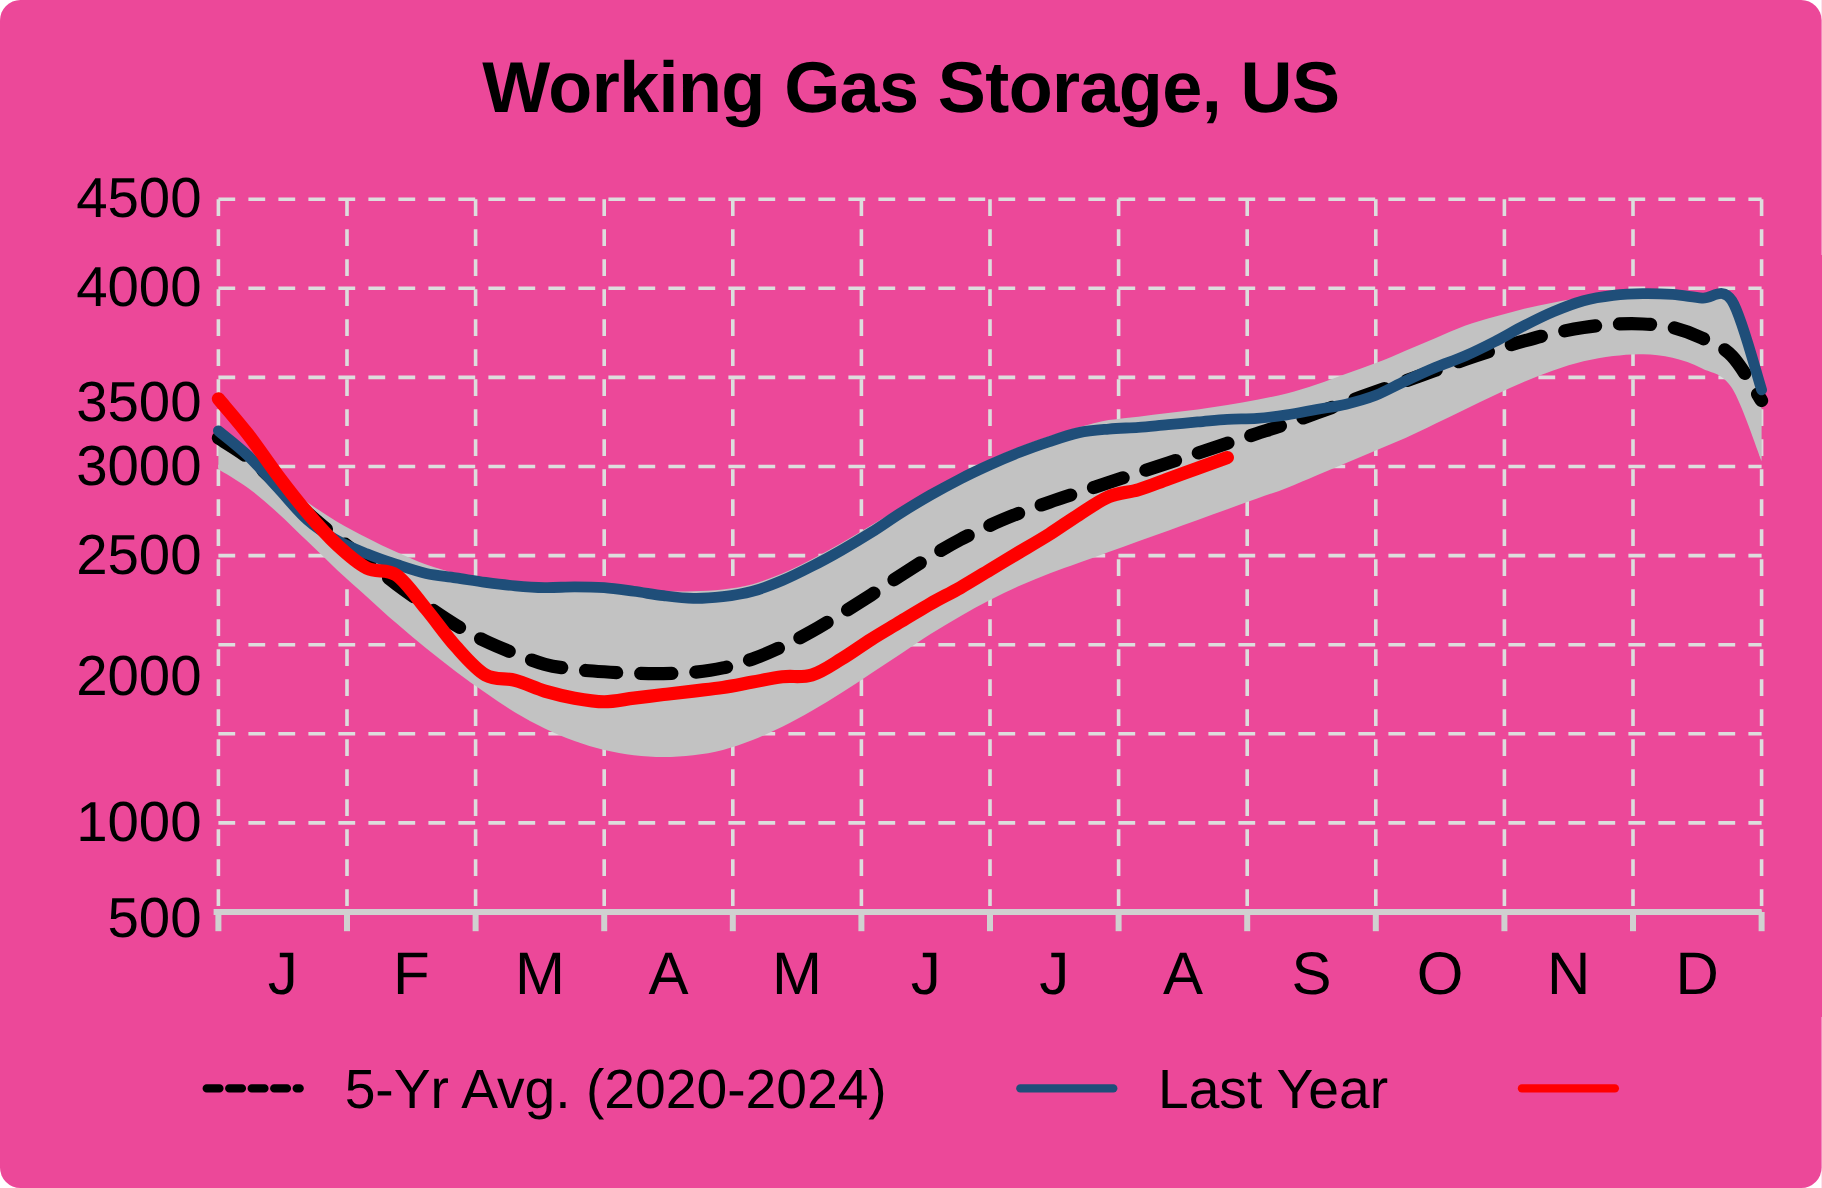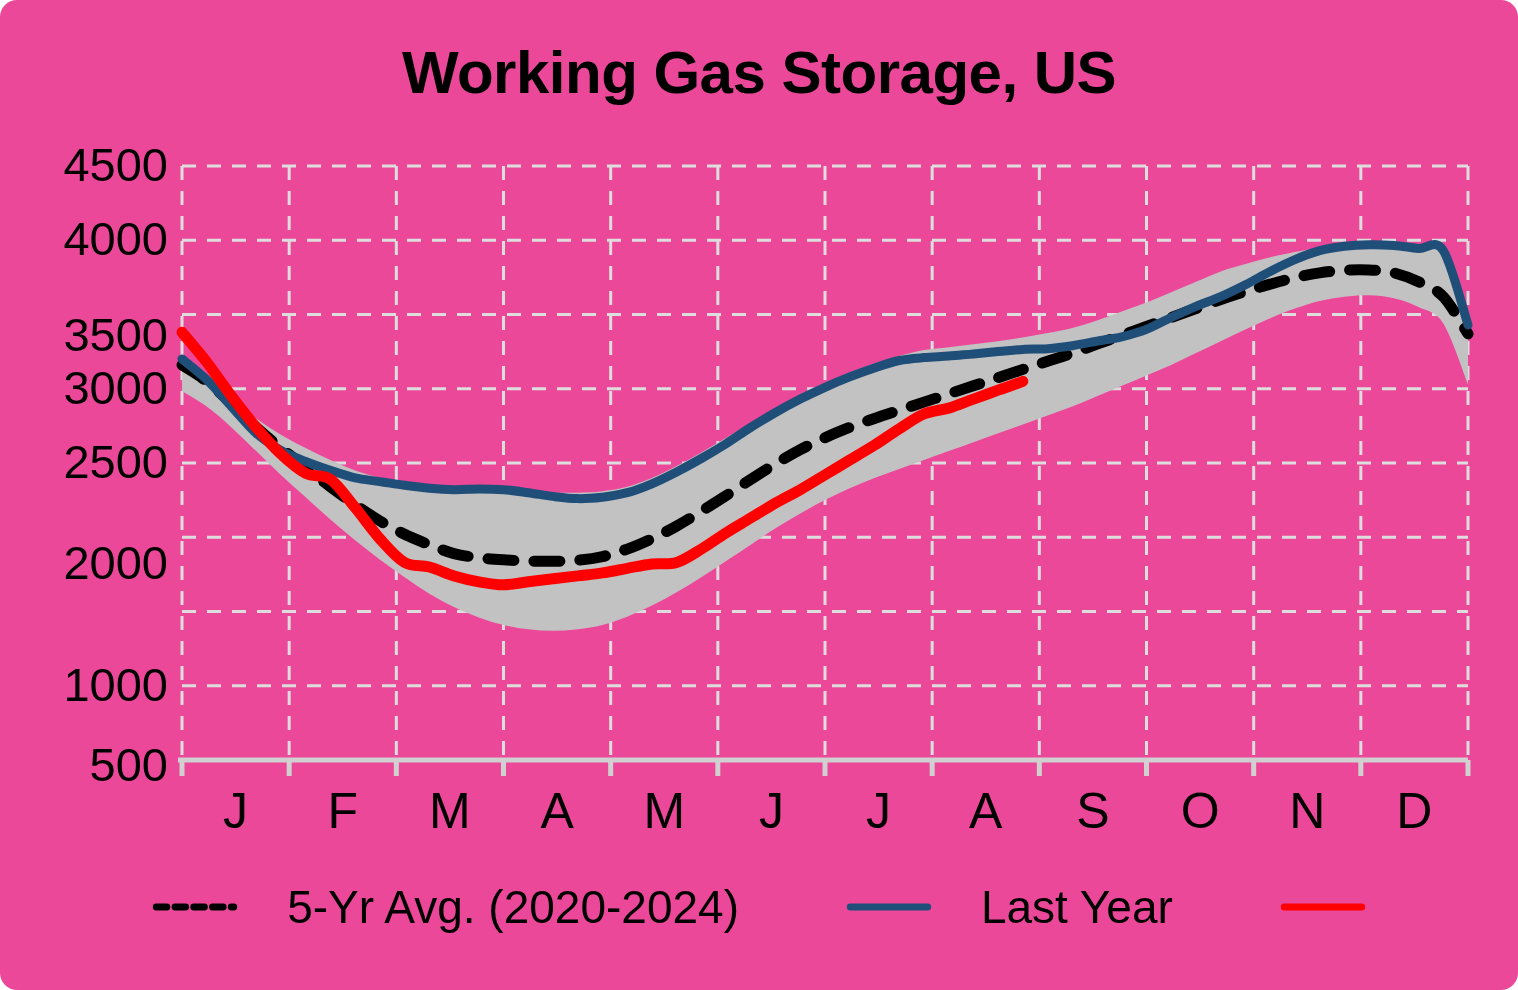--- a/index.html
+++ b/index.html
@@ -73,21 +73,21 @@
     display: flex;
     flex-direction: row;
     align-items: center;
     justify-content: center;
     gap: 26px;
   }
   .legend-item {
     display: flex;
     flex-direction: row;
     align-items: center;
-    gap: 28px;
+    gap: 12px;
   }
   .legend-label {
     font-size: 46px;
     color: #000000;
     font-family: "Liberation Sans", sans-serif;
     white-space: nowrap;
   }
   .legend-swatch {
     width: 128px;
     height: 10px;

